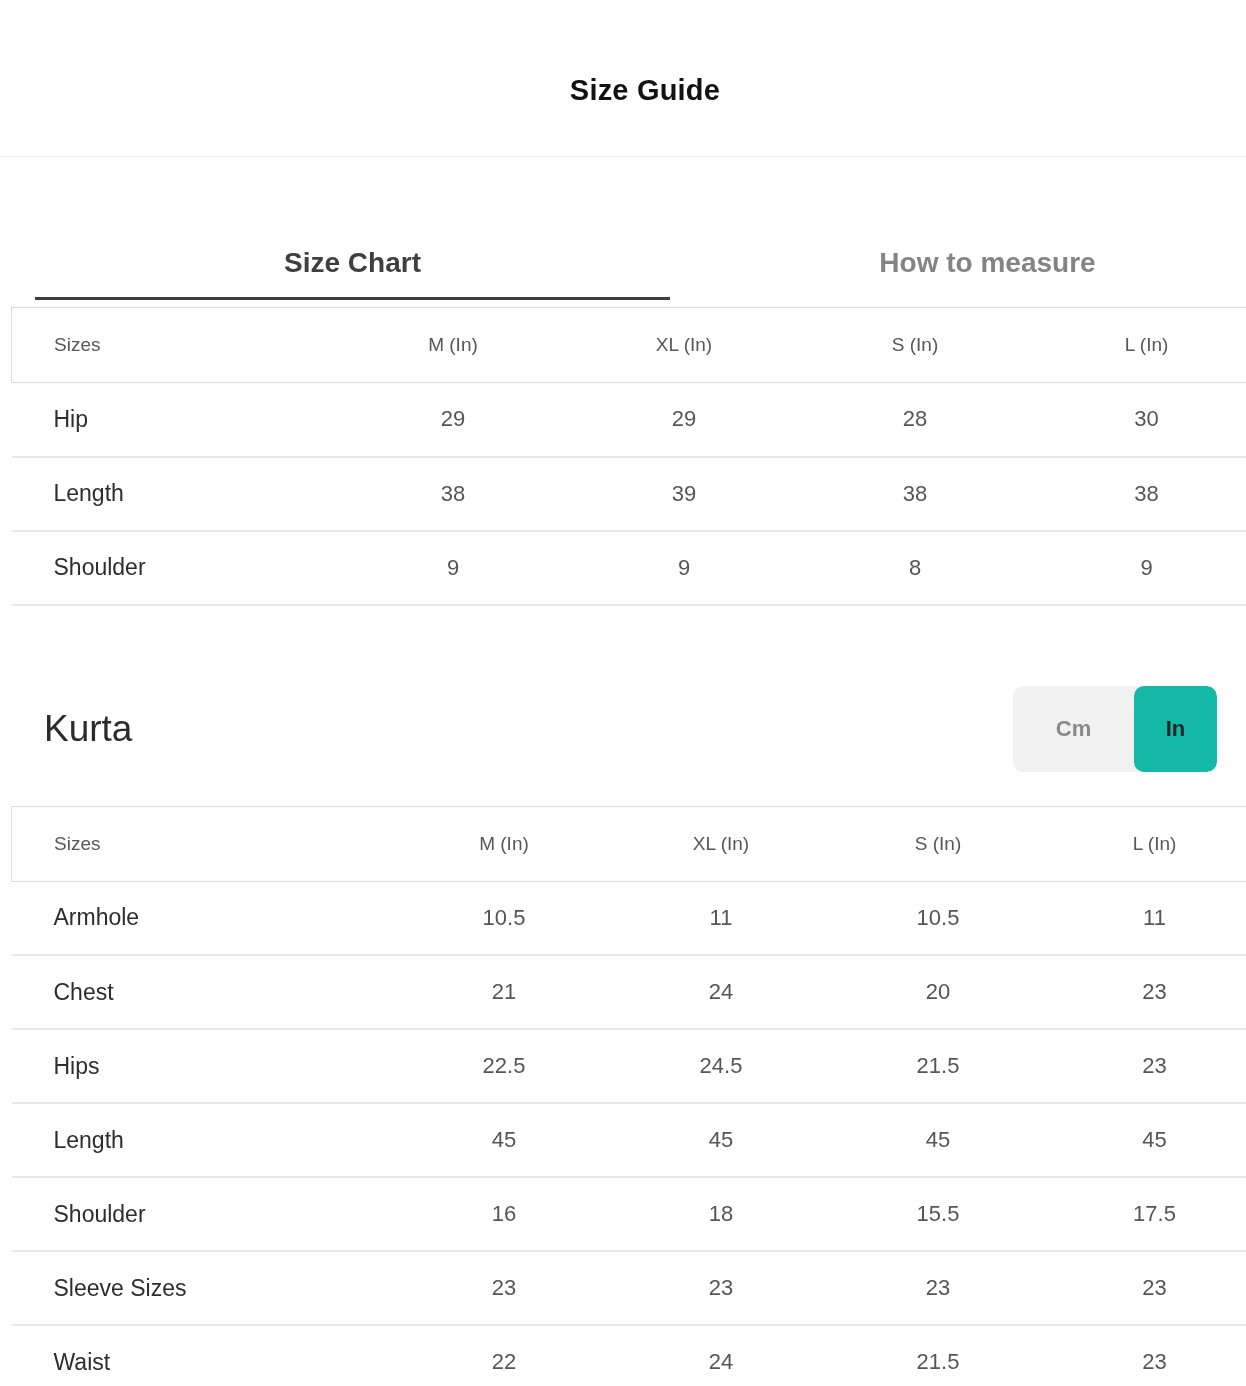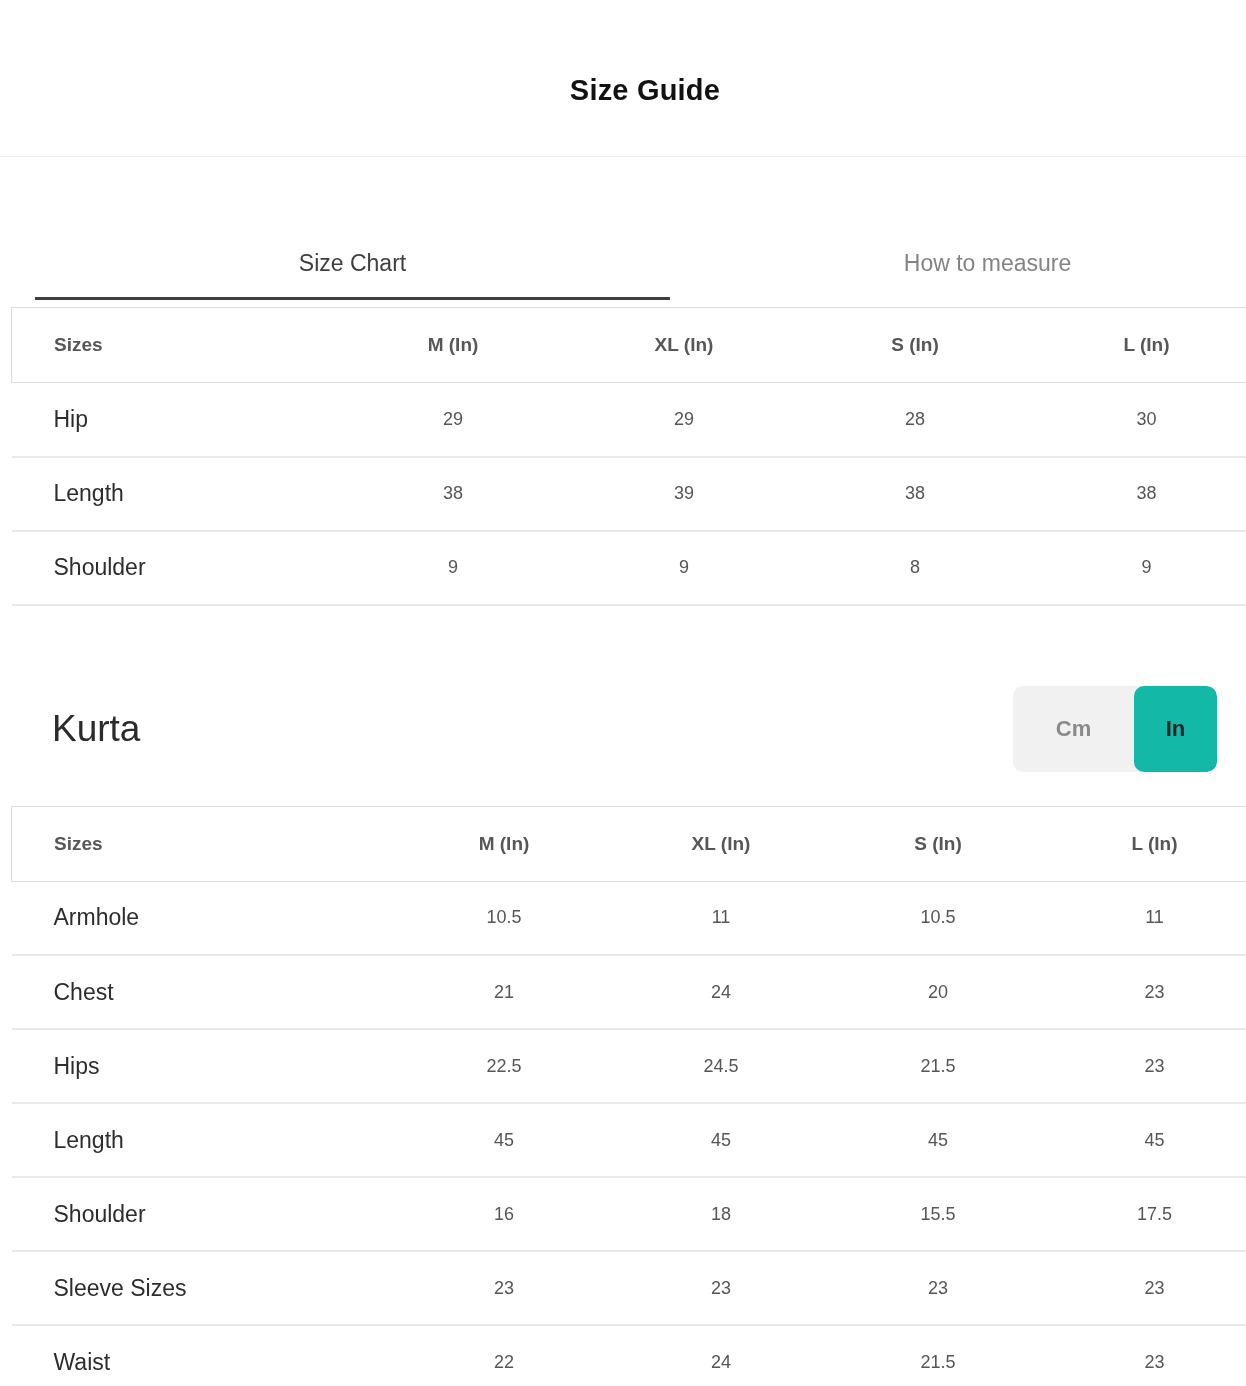--- a/index.html
+++ b/index.html
@@ -38,58 +38,58 @@
     margin-left: 35px;
     width: 1270px;
     display: flex;
   }
   .tab {
     width: 635px;
     height: 71px;
     display: flex;
     align-items: center;
     justify-content: center;
-    font-size: 23px;
-    font-weight: 400;
+    font-size: 28px;
+    font-weight: 700;
     color: #848484;
     border-bottom: 3px solid transparent;
     cursor: pointer;
   }
   .tab.active {
     color: #3f3f3f;
     border-bottom-color: #3f3f3f;
   }
 
   
   table.size-table {
     margin-left: 11px;
     width: 1251px;
     border-collapse: collapse;
     table-layout: fixed;
     margin-top: 7px;
   }
   table.size-table.kurta-table { margin-top: 34px; }
   .size-table th {
     height: 75px;
-    font-weight: 700;
+    font-weight: 400;
     font-size: 19px;
     color: #575757;
     text-align: center;
     border-top: 1px solid #dcdcdc;
     border-bottom: 1px solid #dcdcdc;
     padding: 0;
   }
   .size-table th.label-col {
     text-align: left;
     padding-left: 42px;
     border-left: 1px solid #dcdcdc;
   }
   .size-table td {
     height: 74px;
-    font-size: 18px;
+    font-size: 22px;
     color: #565656;
     text-align: center;
     border-bottom: 2px solid #e9e9e9;
     padding: 0;
   }
   .size-table td.label-col {
     text-align: left;
     padding-left: 42px;
     font-size: 23px;
     color: #2d2d2d;
@@ -102,21 +102,21 @@
     padding-left: 44px;
     padding-right: 73px;
     display: flex;
     align-items: center;
     justify-content: space-between;
   }
   .section-title {
     font-size: 37px;
     font-weight: 500;
     color: #2b2b2b;
-    margin: 8px;
+    margin: 0;
     line-height: 1;
   }
   .unit-toggle {
     display: flex;
     width: 204px;
     height: 86px;
     background: #f1f1f1;
     border-radius: 10px;
     overflow: hidden;
   }

